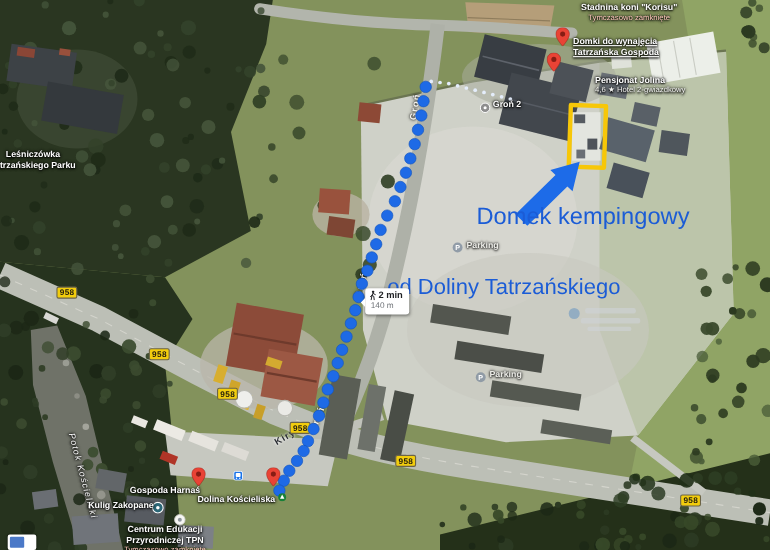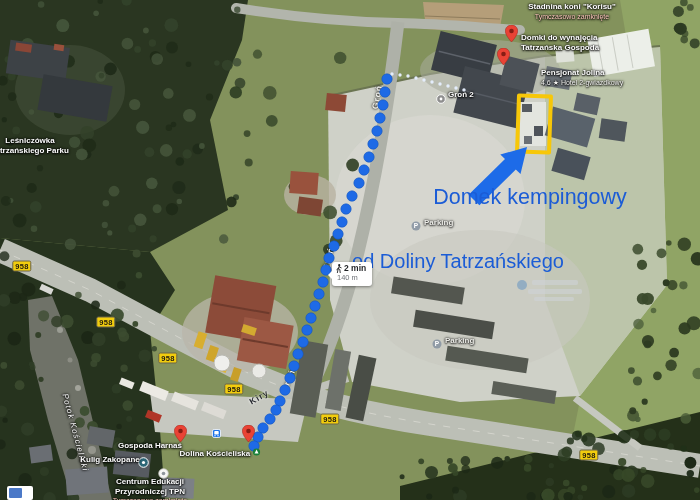--- a/index.html
+++ b/index.html
@@ -4,21 +4,21 @@
 <style>
   html,body{margin:0;padding:0;background:#222;}
   #stage{position:relative;width:700px;height:500px;overflow:hidden;
          font-family:"Liberation Sans",sans-serif;background:#83925c;}
   #stage svg.base{position:absolute;left:0;top:0;z-index:1;}
   .layer{position:absolute;left:0;top:0;width:700px;height:500px;}
   #streets-layer{z-index:2;} #route-layer{z-index:3;pointer-events:none;}
   #poi-layer{z-index:4;} #anno-layer{z-index:5;}
   .shield{position:absolute;transform:translate(-50%,-50%);background:#f2cd0d;
           border:1px solid #6b6448;color:#211c0e;font-size:7.5px;font-weight:bold;
-          padding:0 2px;border-radius:2px;line-height:9px;letter-spacing:.3px;}
+          padding:0 2px;border-radius:2px;line-height:9px;letter-spacing:.3px;margin-left:39px;}
   .street{position:absolute;color:#f4f4ef;font-size:8.5px;font-weight:bold;letter-spacing:1px;
           text-shadow:0 0 2px rgba(0,0,0,.9),0 0 3px rgba(0,0,0,.7);white-space:nowrap;}
   .street.dark{color:#2b2e33;text-shadow:0 0 2px rgba(255,255,255,.9),0 0 3px rgba(255,255,255,.7);}
   .poi{position:absolute;color:#fdfdfd;font-size:8px;font-weight:bold;line-height:9.5px;
        text-shadow:0 0 2px rgba(0,0,0,.95),0 0 3px rgba(0,0,0,.8),0 1px 2px rgba(0,0,0,.85);
        white-space:nowrap;}
   .poi .sub{font-size:7px;font-weight:normal;color:#ffc9bd;}
   .poi .sub.rate{color:#f2f2f0;}
   .poi.faint{opacity:.8;font-weight:bold;color:#f2f2ee;}
   .poi.italic{font-style:italic;font-weight:normal;letter-spacing:1.2px;}
@@ -466,21 +466,21 @@
 
   <div class="layer" id="poi-layer">
       <div class="poi" style="top: 2px; left: 572px; text-align: center; transform: translateX(-50%);">
         <div>Stadnina koni "Korisu"</div>
         <div class="sub">Tymczasowo zamknięte</div>
       </div>
       <span class="pin" style="left: 504.5px; top: 25px;"><svg width="13" height="17" viewBox="0 0 13 17">
           <path d="M6.5 0C3 0 .3 2.7.3 6 .3 10.4 6.5 17 6.5 17S12.7 10.4 12.7 6C12.7 2.7 10 0 6.5 0z" fill="#e94335" stroke="#9c241c" stroke-width=".5"></path>
           <circle cx="6.5" cy="6" r="2.3" fill="#871d14"></circle>
         </svg></span>
-      <div class="poi" style="top: 33px; left: 521px;">
+      <div class="poi" style="top: 33px; left: 521px; text-decoration: underline;">
         <div>Domki do wynajęcia</div>
         <div>Tatrzańska Gospoda</div>
       </div>
       <span class="pin" style="left: 496.5px; top: 48px;"><svg width="13" height="17" viewBox="0 0 13 17">
           <path d="M6.5 0C3 0 .3 2.7.3 6 .3 10.4 6.5 17 6.5 17S12.7 10.4 12.7 6C12.7 2.7 10 0 6.5 0z" fill="#e94335" stroke="#9c241c" stroke-width=".5"></path>
           <circle cx="6.5" cy="6" r="2.3" fill="#871d14"></circle>
         </svg></span>
       <div class="poi" style="top: 68px; left: 513px; margin-left: 28px;">
         <div>Pensjonat Jolina</div>
         <div class="sub rate">4,6 ★ Hotel 2-gwiazdkowy</div>

